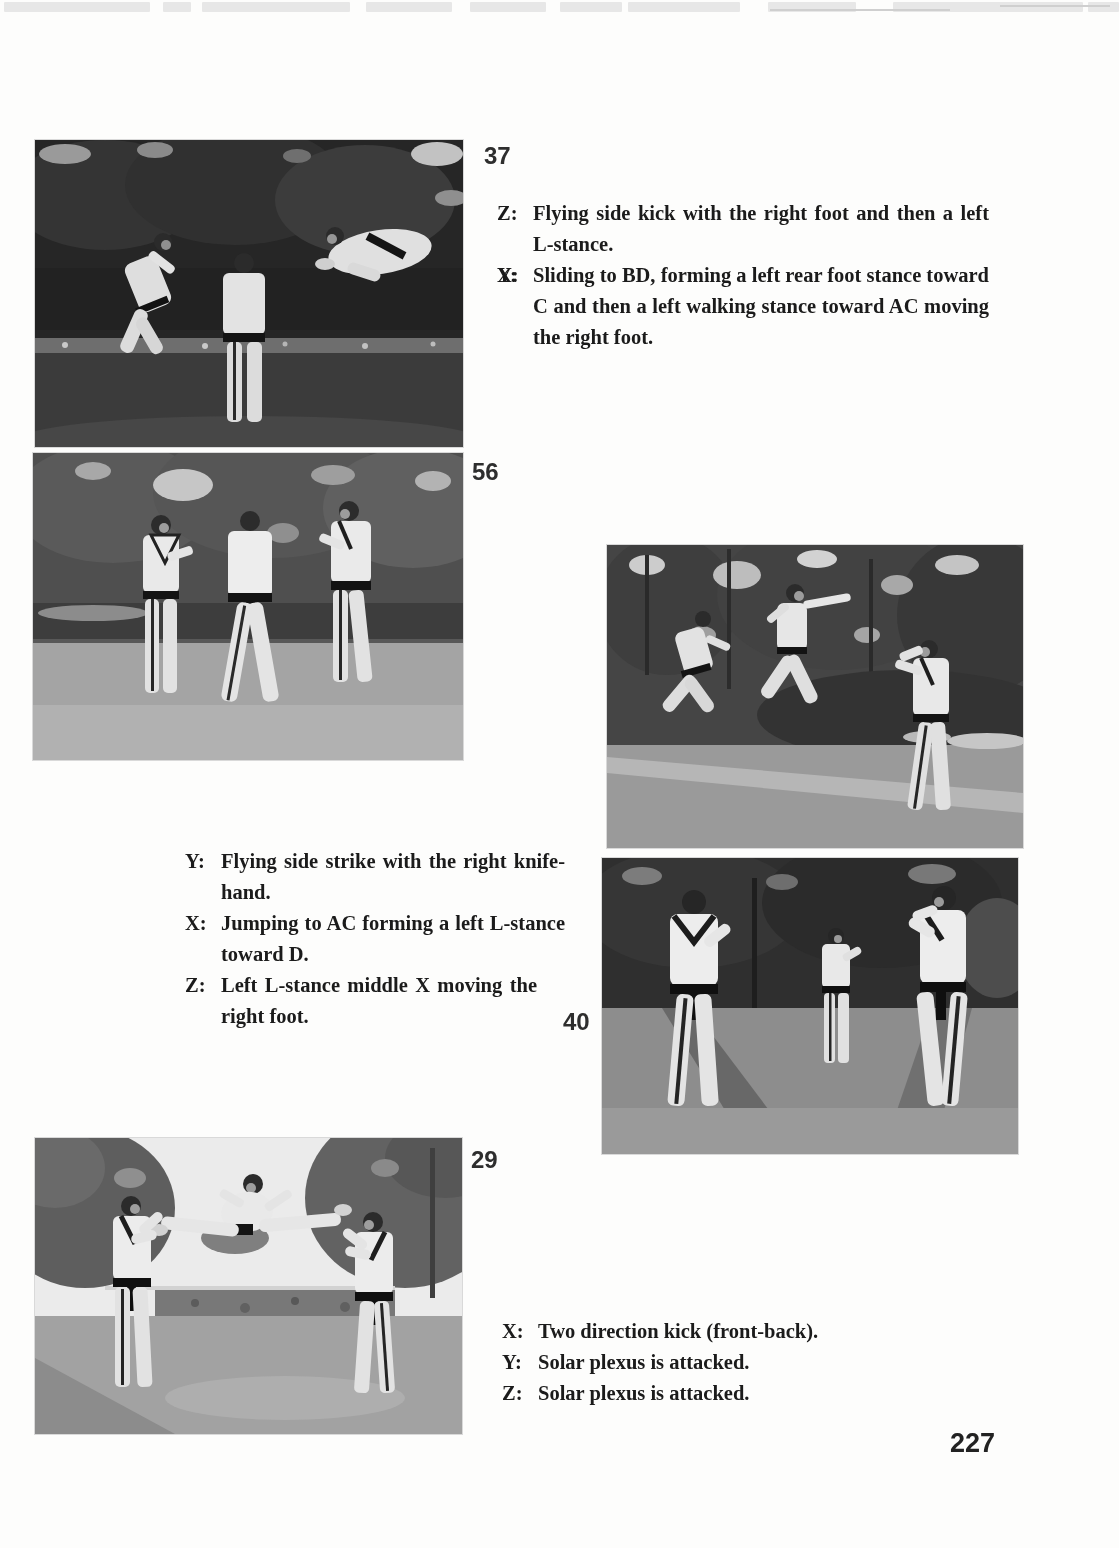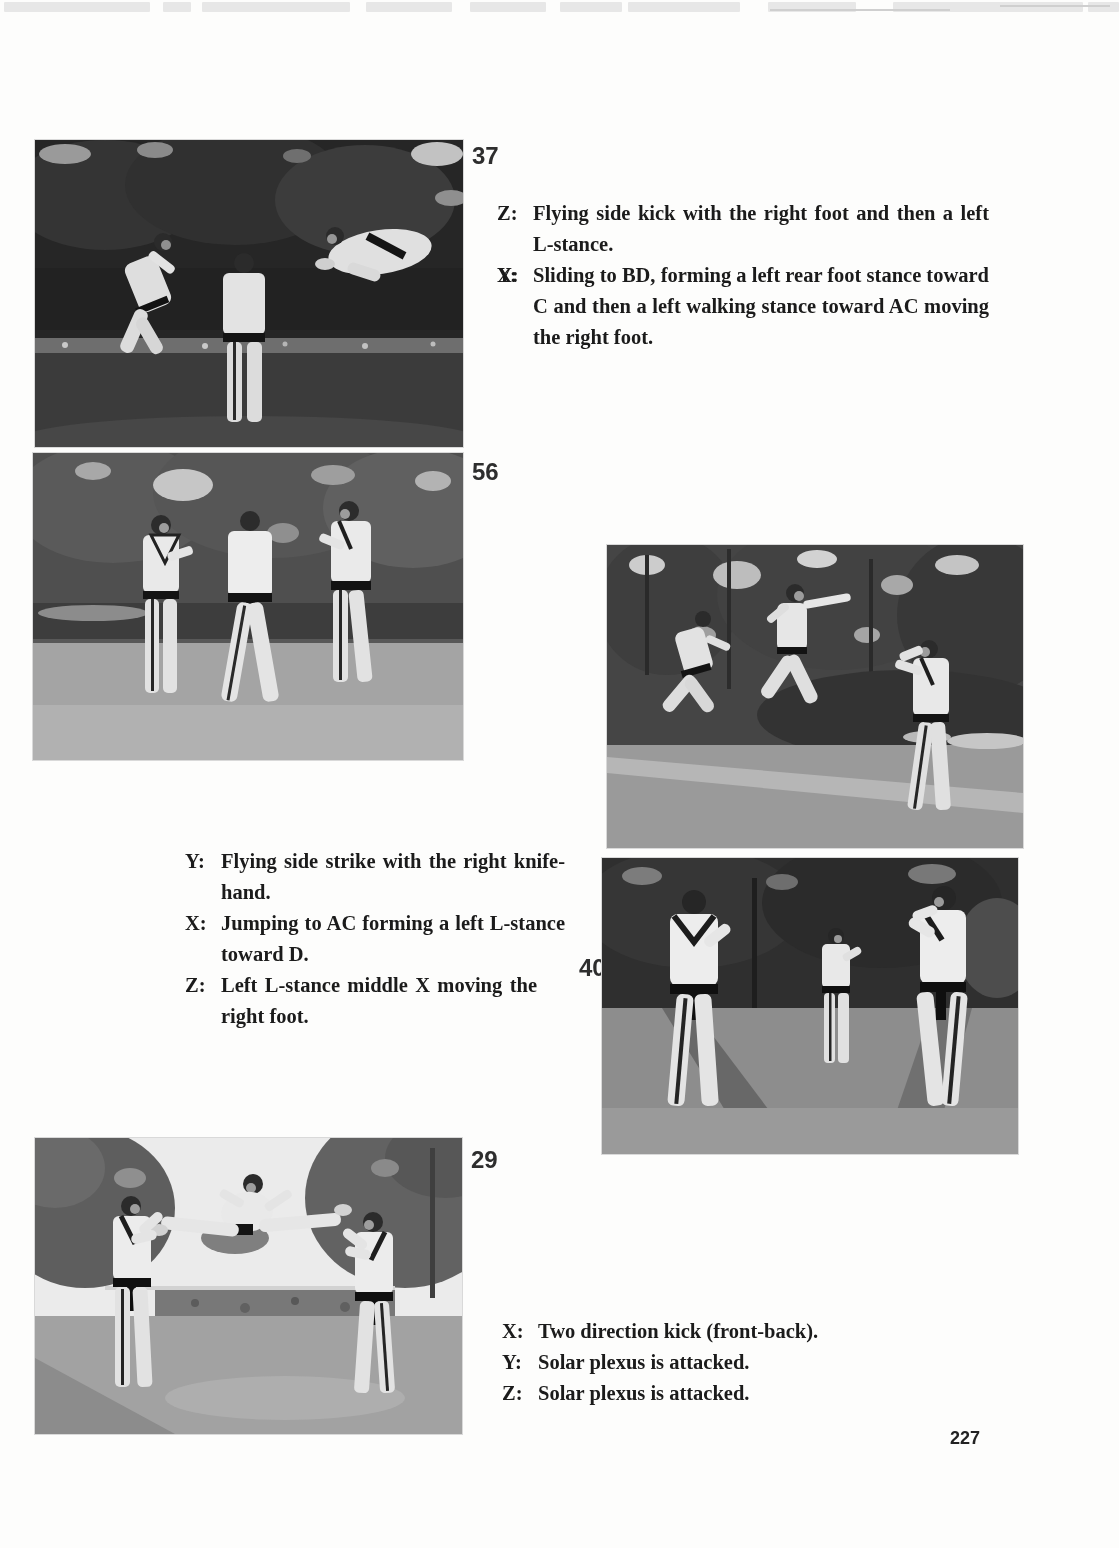--- a/index.html
+++ b/index.html
@@ -23,21 +23,21 @@
     font-weight:bold;font-size:24px;line-height:1;color:#2e2e2e;
     letter-spacing:0px;
   }
   
   .instr-block{position:absolute;font-weight:bold;font-size:20.5px;line-height:31px;}
   .instr-item{position:relative;padding-left:36px;text-align:justify;}
   .instr-label{position:absolute;left:0;top:0;}
   .pagenum{
     position:absolute;left:950px;top:1428px;
     font-family:"Liberation Sans", sans-serif;
-    font-weight:bold;font-size:18px;color:#222;
+    font-weight:bold;font-size:27px;color:#222;
   }
   
   .b2 .instr-item{width:344px;}
   .b2 .it3{width:316px;}
 </style>
 </head>
 <body>
 
 <div>
   <div class="scanbar" style="left:4px;width:146px;"></div>
@@ -98,21 +98,21 @@
     <g>
       <ellipse cx="345" cy="112" rx="52" ry="22" fill="#e0e0e0" transform="rotate(-8 345 112)"></ellipse>
       <circle cx="300" cy="96" r="9" fill="#2b2b2b"></circle>
       <circle cx="297" cy="99" r="5" fill="#969696"></circle>
       <rect x="330" y="102" width="42" height="8" fill="#141414" transform="rotate(28 351 106)"></rect>
       <rect x="312" y="126" width="34" height="12" rx="6" fill="#d9d9d9" transform="rotate(18 329 132)"></rect>
       <ellipse cx="290" cy="124" rx="10" ry="6" fill="#cfcfcf"></ellipse>
     </g>
   </svg>
 </div>
-<div class="figlabel" style="left:472px;top:144px;">37</div>
+<div class="figlabel" style="left:484px;top:144px;">37</div>
 
 <div class="instr-block b1" style="left:497px;top:198px;width:492px;">
   <div class="instr-item">
     <span class="instr-label">Z:</span><span class="instr-text">Flying side kick with the right foot and then a left L-stance.</span>
   </div>
   <div class="instr-item">
     <span class="instr-label">Y:</span>
   </div>
   <div class="instr-item">
     <span class="instr-label">X:</span><span class="instr-text">Sliding to BD, forming a left rear foot stance toward C and then a left walking stance toward AC moving the right foot.</span>
@@ -236,21 +236,21 @@
     <span class="instr-label">Y:</span><span class="instr-text">Flying side strike with the right knife-hand.</span>
   </div>
   <div class="instr-item it2">
     <span class="instr-label">X:</span><span class="instr-text">Jumping to AC forming a left L-stance toward D.</span>
   </div>
   <div class="instr-item it3">
     <span class="instr-label">Z:</span><span class="instr-text">Left L-stance middle X moving the right foot.</span>
   </div>
 </div>
 
-<div class="figlabel" style="left:563px;top:956px;margin-left:16px;">40</div>
+<div class="figlabel" style="left:563px;top:1010px;">40</div>
 <div class="photo" style="left:602px;top:858px;width:416px;height:296px;" role="img" aria-label="Two martial artists in the foreground facing a smaller third figure standing between them on grass">
   <svg viewBox="0 0 416 296" preserveAspectRatio="none">
     <rect x="0" y="0" width="416" height="296" fill="#2f2f2f"></rect>
     <ellipse cx="90" cy="50" rx="110" ry="60" fill="#363636"></ellipse>
     <ellipse cx="280" cy="45" rx="120" ry="65" fill="#2b2b2b"></ellipse>
     <ellipse cx="40" cy="18" rx="20" ry="9" fill="#7c7c7c"></ellipse>
     <ellipse cx="180" cy="24" rx="16" ry="8" fill="#6e6e6e"></ellipse>
     <ellipse cx="330" cy="16" rx="24" ry="10" fill="#787878"></ellipse>
     <ellipse cx="395" cy="90" rx="40" ry="50" fill="#4d4d4d"></ellipse>
     <rect x="150" y="20" width="5" height="130" fill="#1e1e1e"></rect>

